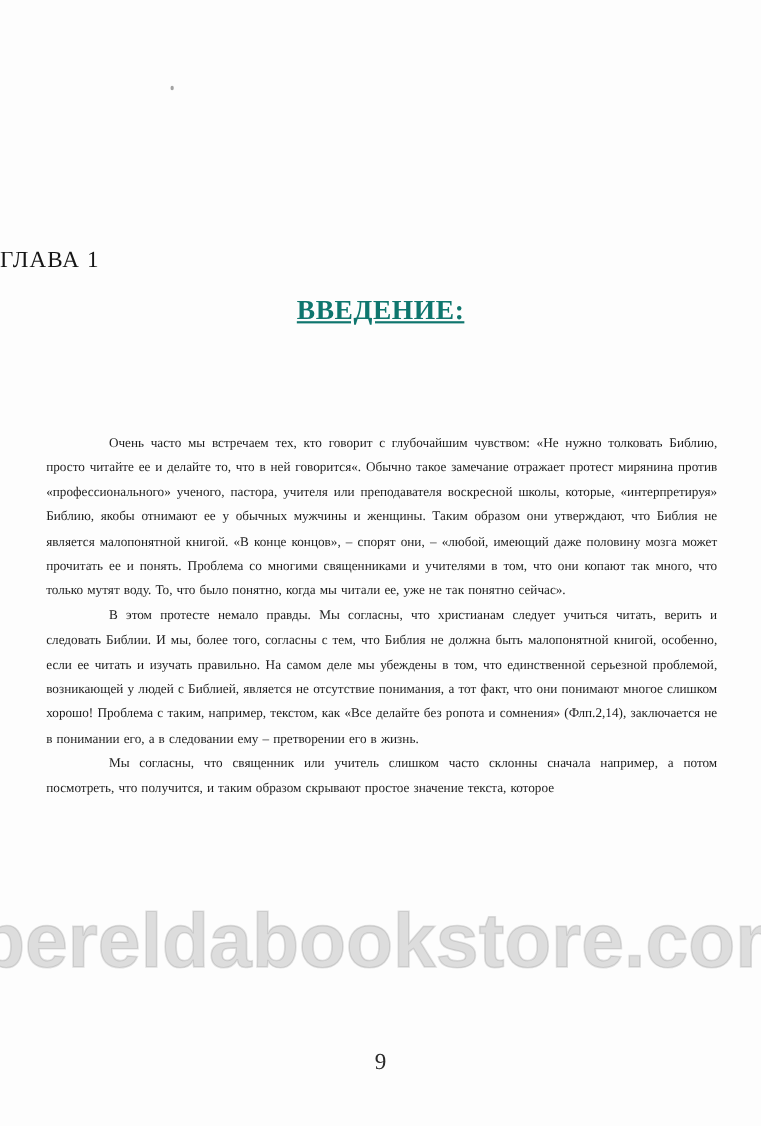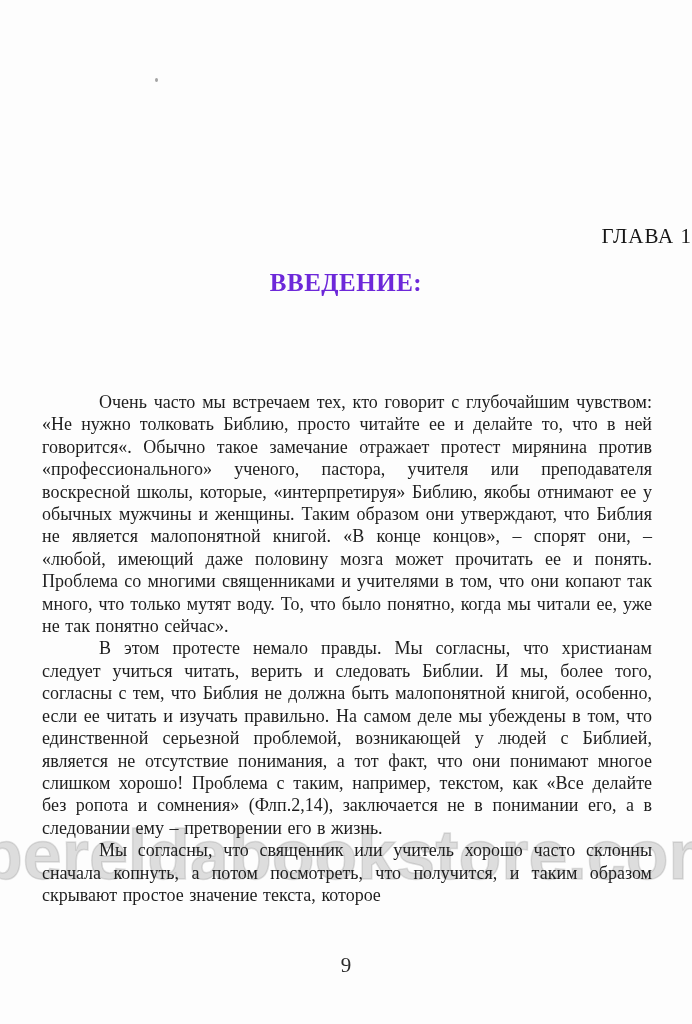--- a/index.html
+++ b/index.html
@@ -15,51 +15,52 @@
     background: #fdfdfd;
     overflow: hidden;
     font-family: "Liberation Serif", serif;
     color: #1d1d1d;
   }
   .chapter-label {
     position: absolute;
     top: 224px;
     left: 0;
     width: 100%;
-    text-align: right;
+    text-align: left;
     font-size: 21px;
     letter-spacing: 1px;
     color: #161616;
     z-index: 2;
   }
   .chapter-title {
     position: absolute;
     top: 266px;
     left: 0;
     width: 100%;
     text-align: center;
     font-weight: bold;
     font-size: 25px;
     line-height: 33px;
     letter-spacing: 0.5px;
-    color: #6d28d9;
+    color: #0f766e;
     z-index: 2;
+    text-decoration: underline;
   }
   .body-text {
     position: absolute;
     top: 391px;
     left: 42px;
     width: 610px;
     z-index: 2;
   }
   .para {
     margin: 0;
     text-align: justify;
     text-indent: 57px;
-    font-size: 18px;
+    font-size: 12px;
     line-height: 22.4px;
     word-spacing: 0.06em;
     hyphens: none;
     color: #1d1d1d;
   }
   .watermark {
     position: absolute;
     top: 820px;
     left: -20px;
     z-index: 1;
@@ -106,18 +107,18 @@
 
   <div class="chapter-title">
     <div>ВВЕДЕНИЕ:</div>
   </div>
 
   <div class="watermark">pereldabookstore.com</div>
 
   <div class="body-text">
     <p class="para">Очень часто мы встречаем тех, кто говорит с глубочайшим чувством: «Не нужно толковать Библию, просто читайте ее и делайте то, что в ней говорится«. Обычно такое замечание отражает протест мирянина против «профессионального» ученого, пастора, учителя или преподавателя воскресной школы, которые, «интерпретируя» Библию, якобы отнимают ее у обычных мужчины и женщины. Таким образом они утверждают, что Библия не является малопонятной книгой. «В конце концов», – спорят они, – «любой, имеющий даже половину мозга может прочитать ее и понять. Проблема со многими священниками и учителями в том, что они копают так много, что только мутят воду. То, что было понятно, когда мы читали ее, уже не так понятно сейчас».</p>
     <p class="para">В этом протесте немало правды. Мы согласны, что христианам следует учиться читать, верить и следовать Библии. И мы, более того, согласны с тем, что Библия не должна быть малопонятной книгой, особенно, если ее читать и изучать правильно. На самом деле мы убеждены в том, что единственной серьезной проблемой, возникающей у людей с Библией, является не отсутствие понимания, а тот факт, что они понимают многое слишком хорошо! Проблема с таким, например, текстом, как «Все делайте без ропота и сомнения» (Флп.2,14), заключается не в понимании его, а в следовании ему – претворении его в жизнь.</p>
-    <p class="para">Мы согласны, что священник или учитель хорошо часто склонны сначала копнуть, а потом посмотреть, что получится, и таким образом скрывают простое значение текста, которое</p>
+    <p class="para">Мы согласны, что священник или учитель слишком часто склонны сначала например, а потом посмотреть, что получится, и таким образом скрывают простое значение текста, которое</p>
   </div>
 
   <div class="page-number">9</div>
 
 </div>
 
 </body></html>

